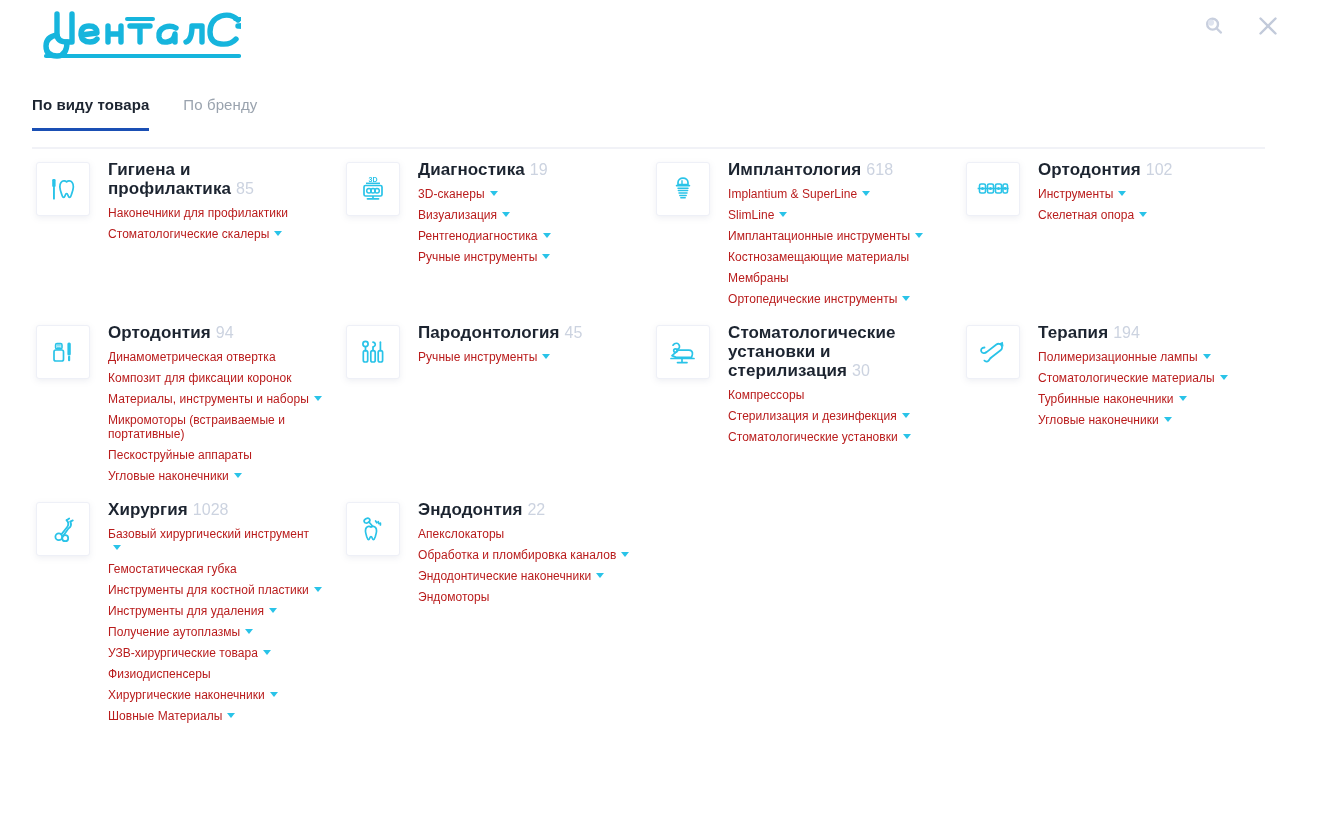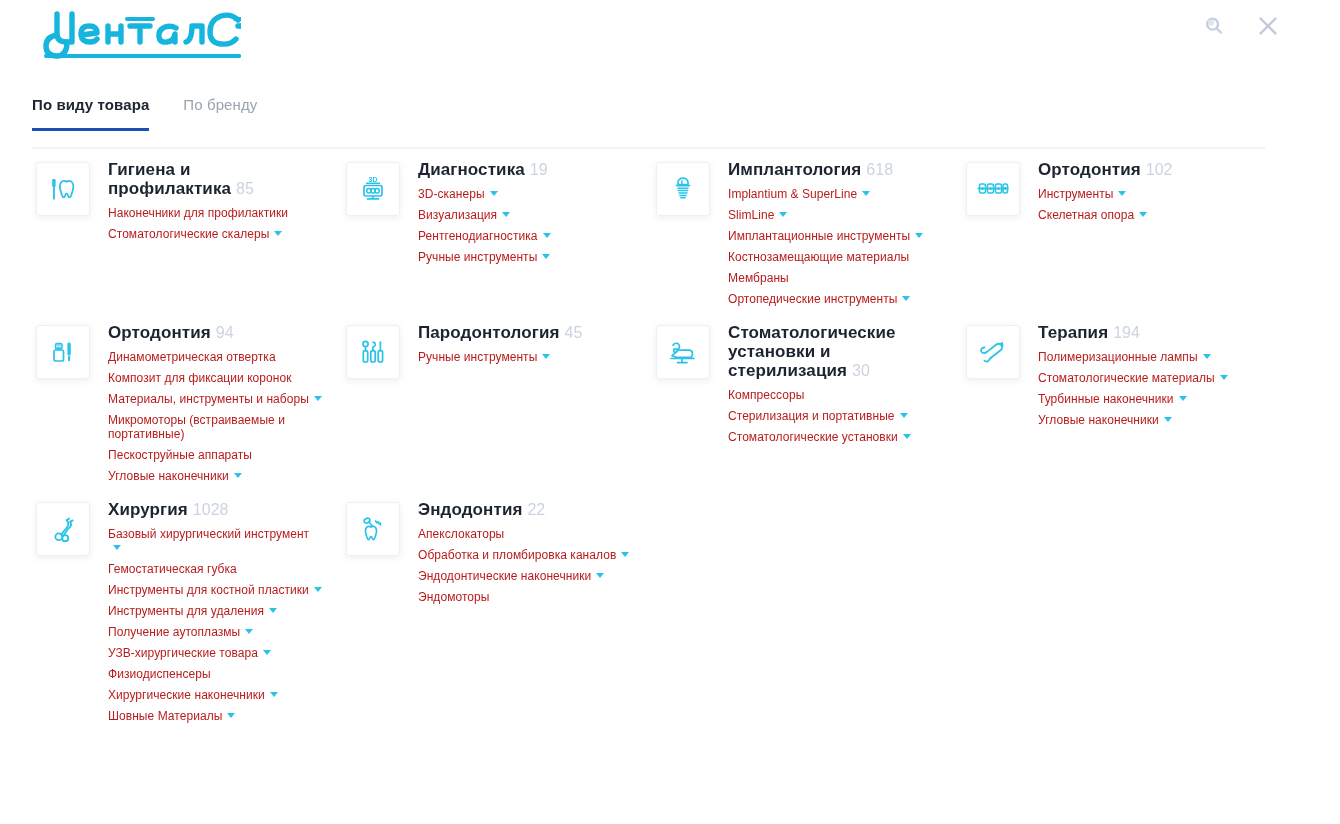--- a/index.html
+++ b/index.html
@@ -391,21 +391,21 @@
         <line x1="5" y1="21.5" x2="28" y2="21.5"></line>
         <path d="M16 21.5 L16 25.2"></path>
         <line x1="11.5" y1="25.6" x2="21" y2="25.6"></line>
       </g>
     </svg>
         </div>
         <div class="cat-body">
           <div class="cat-title-line"><span class="cat-title">Стоматологические установки и стерилизация</span><span class="cat-count">30</span></div>
           <ul class="sublist">
             <li><span>Компрессоры</span></li>
-            <li><span>Стерилизация и портативные</span><span class="caret"></span></li>
+            <li><span>Стерилизация и дезинфекция</span><span class="caret"></span></li>
             <li><span>Стоматологические установки</span><span class="caret"></span></li>
           </ul>
         </div>
       </div>
       <div class="cat">
         <div class="cat-icon">
           <svg width="32" height="30" viewBox="0 0 32 30">
       <g fill="none" stroke="#29c3e8" stroke-width="1.8" stroke-linecap="round" stroke-linejoin="round">
         <path d="M7.5 10.5c-2.8 0-4 2-3.2 4 0.8 2 3.6 2.2 5 0.6"></path>
         <path d="M9.2 15.4 L19.4 7.5 C21 6.3 23.2 6.6 24.4 8.2 25.6 9.8 25.2 12 23.6 13.2 L13.6 21"></path>

